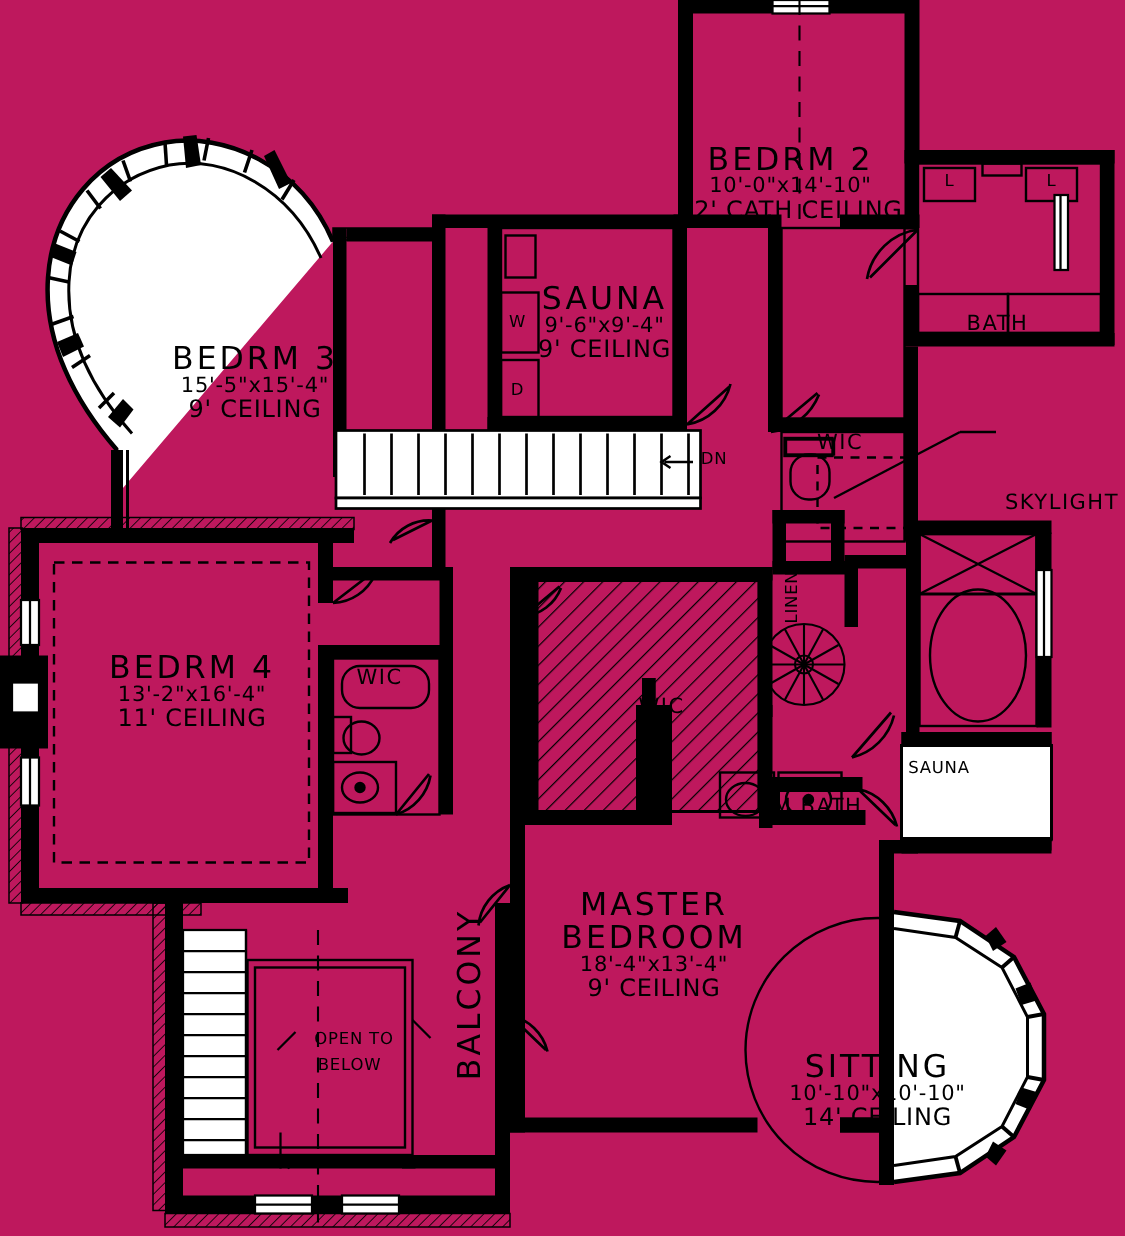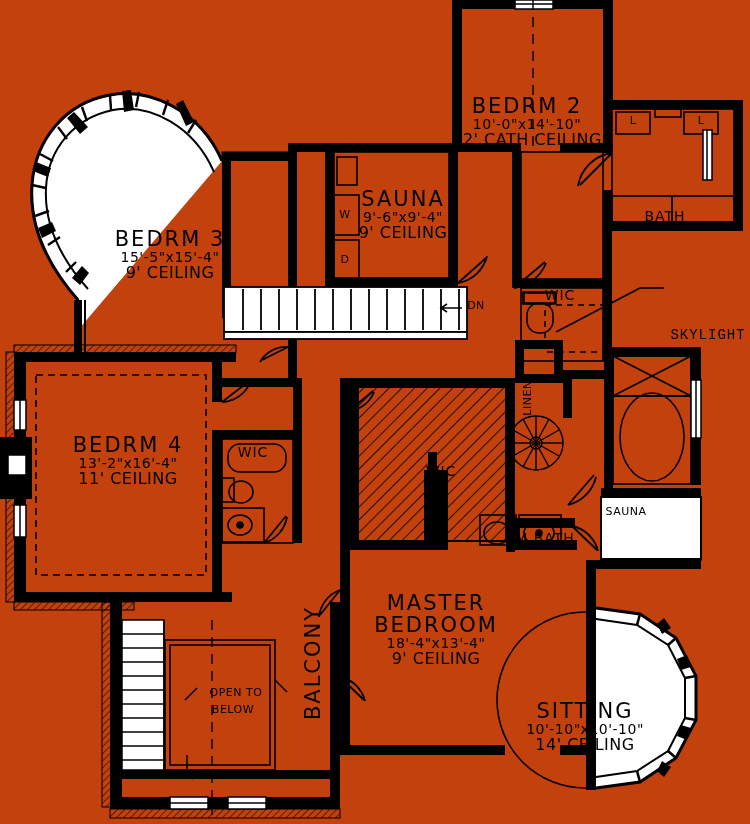--- a/index.html
+++ b/index.html
@@ -1,17 +1,17 @@
 <!DOCTYPE html>
 <html><head>
 <meta charset="utf-8">
 <style>
   html,body{margin:0;padding:0;background:#ffffff;}
   body{width:750px;height:824px;font-family:"DejaVu Sans",sans-serif;}
-  #plan{position:relative;width:750px;height:824px;overflow:hidden;background:#c2410c;}
+  #plan{position:relative;width:750px;height:824px;overflow:hidden;background:#be185d;}
   svg#plansvg{position:absolute;left:0;top:0;width:750px;height:824px;}
   .lbl{position:absolute;color:#000;font-family:"DejaVu Sans",sans-serif;
        text-align:center;white-space:nowrap;line-height:1.05;letter-spacing:.5px;}
   .room-name{font-size:21px;font-weight:400;letter-spacing:2px;}
   .room-dim{font-size:14px;letter-spacing:.5px;}
   .room-ceil{font-size:16px;letter-spacing:.5px;}
   .small-lbl{font-size:14px;letter-spacing:1px;margin-top:45px;}
   .tiny-lbl{font-size:11px;letter-spacing:.5px;}
   .rot90{transform:rotate(-90deg);}
   .appl{font-size:11px;}
@@ -394,21 +394,21 @@
   <div class="room-dim">10'-10"x10'-10"</div>
   <div class="room-ceil">14' CEILING</div>
 </div>
 
 <div class="lbl small-lbl" style="left:665px;top:164px;transform:translate(-50%,0);">BATH</div>
 <div class="lbl small-lbl" style="left:560px;top:243px;transform:translate(-50%,0);">WIC</div>
 <div class="lbl small-lbl" style="left:253px;top:400px;transform:translate(-50%,0);">WIC</div>
 <div class="lbl small-lbl" style="left:441px;top:419px;transform:translate(-50%,0);">WIC</div>
 <div class="lbl small-lbl" style="left:545px;top:486px;transform:translate(-50%,0);">M BATH</div>
 <div class="lbl tiny-lbl" style="left:626px;top:506px;transform:translate(-50%,0);">SAUNA</div>
-<div class="lbl small-lbl" style="left:708px;top:283px;transform:translate(-50%,0);font-family:Liberation Mono, monospace;">SKYLIGHT</div>
+<div class="lbl small-lbl" style="left:708px;top:283px;transform:translate(-50%,0);">SKYLIGHT</div>
 <div class="lbl tiny-lbl" style="left:236px;top:687px;transform:translate(-50%,0);">OPEN TO</div>
 <div class="lbl tiny-lbl" style="left:233px;top:704px;transform:translate(-50%,0);">BELOW</div>
 <div class="lbl tiny-lbl" style="left:476px;top:300px;transform:translate(-50%,0);">DN</div>
 <div class="lbl tiny-lbl" style="left:212px;top:768px;transform:translate(-50%,0);">DN</div>
 
 <div class="lbl tiny-lbl rot90" style="left:528px;top:398px;transform:translate(-50%,-50%) rotate(-90deg);">LINEN</div>
 
 <div class="lbl room-name rot90" style="left:313px;top:663px;transform:translate(-50%,-50%) rotate(-90deg);">BALCONY</div>
 
 <div class="lbl appl" style="left:345px;top:209px;transform:translate(-50%,0);">W</div>

